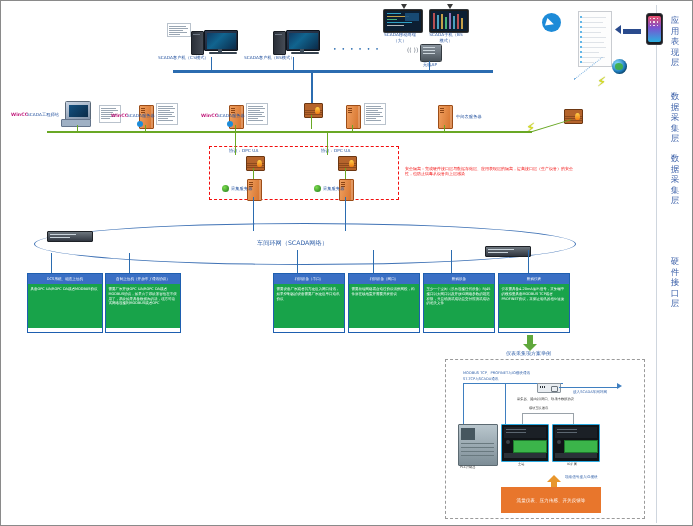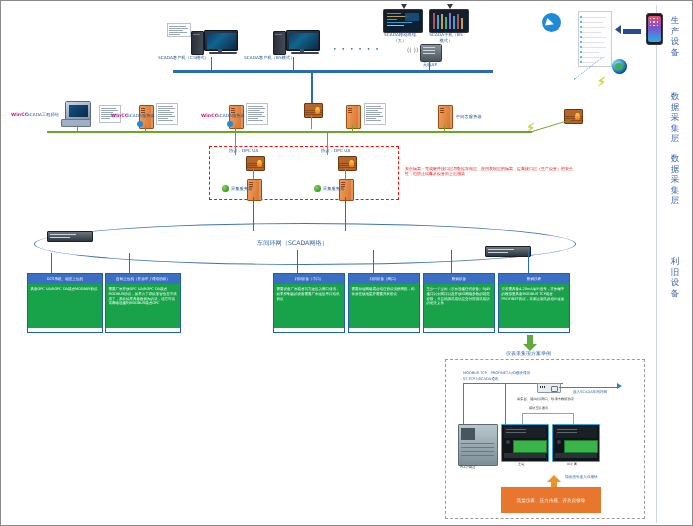--- a/index.html
+++ b/index.html
@@ -96,24 +96,24 @@
   .blueline{position:absolute;background:#3f7fc0;}
   .grayline{position:absolute;background:#9aa2a9;}
   .dlbl{position:absolute;color:#2f5fa8;font-size:3.6px;line-height:4.6px;white-space:nowrap;}
   .dlbl.dark{color:#333;}
 </style>
 </head>
 <body>
 
 <div id="page">
 
-  <div class="vlayer" style="left:668px;top:14px;">生产设备</div>
+  <div class="vlayer" style="left:668px;top:14px;">应用表现层</div>
   <div class="vlayer" style="left:668px;top:90px;">数据采集层</div>
   <div class="vlayer" style="left:668px;top:152px;">数据采集层</div>
-  <div class="vlayer" style="left:668px;top:255px;">利旧设备</div>
+  <div class="vlayer" style="left:668px;top:255px;">硬件接口层</div>
   <div class="abs" style="left:655px;top:4px;width:0.7px;height:518px;background:#cfd6de;"></div>
 
   <div class="monitor" style="left:190px;top:28px;width:55px;height:26px;">
     <div class="tower" style="left:0px;top:2px;width:11px;height:22px;"></div>
     <div class="mon-screen" style="left:13px;top:1px;width:32px;height:19px;">
       <div class="mon-inner" style="left:1.5px;top:1.5px;right:1.5px;bottom:1.5px;background:linear-gradient(135deg,#0f3a63,#11648f 40%,#0b2b49);"></div>
     </div>
     <div class="mon-stand" style="left:27px;top:20px;width:4px;height:3px;"></div>
     <div class="mon-base" style="left:18px;top:22.5px;width:28px;height:2.5px;"></div>
   </div>

